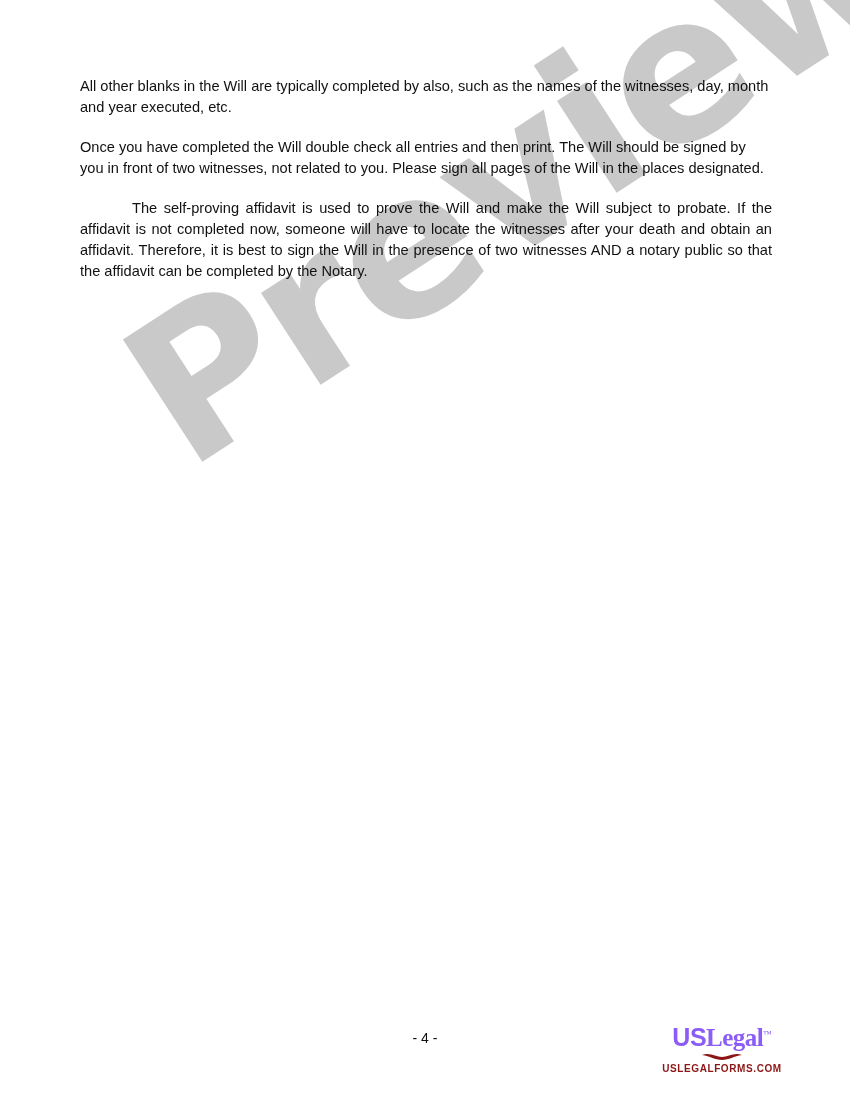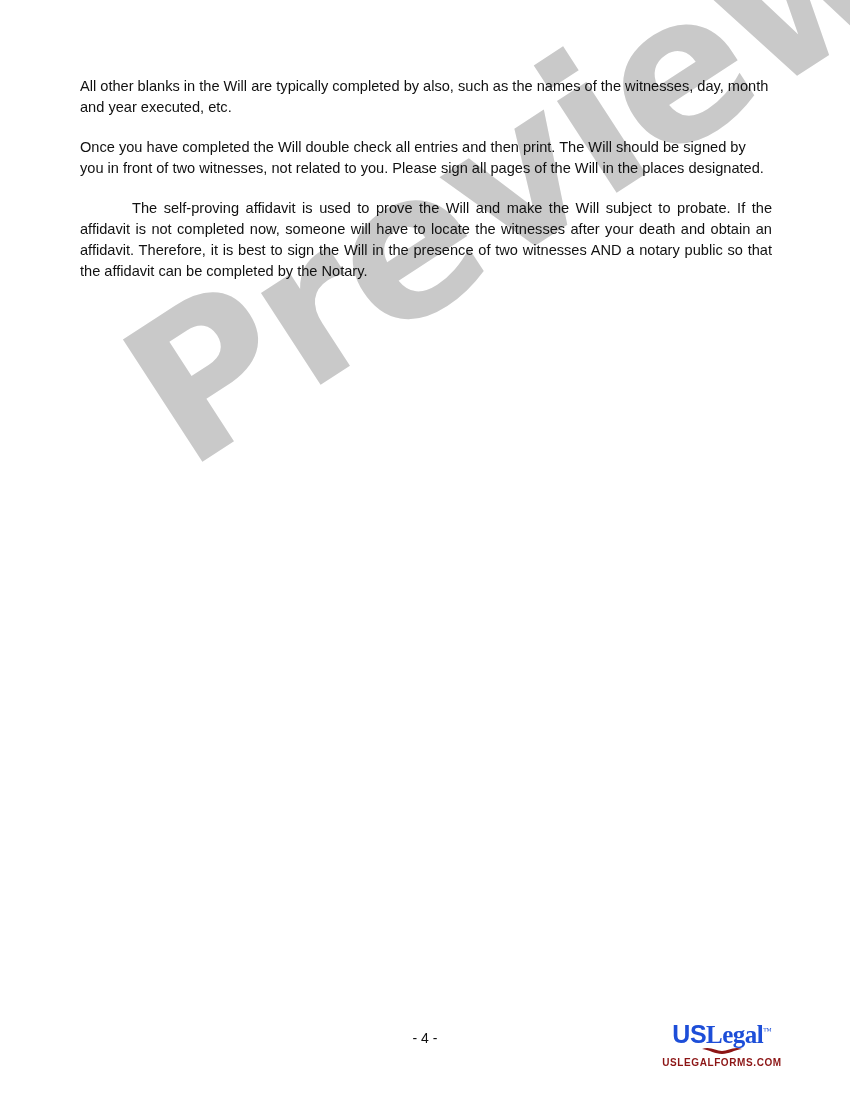--- a/index.html
+++ b/index.html
@@ -89,23 +89,23 @@
     right: 63px;
     top: 1018px;
     width: 130px;
     text-align: center;
     z-index: 4;
   }
   .logo-main {
     font-family: "Liberation Serif", serif;
     font-size: 25px;
     font-weight: bold;
-    color: #1d4ed8;
+    color: #8b5cf6;
     letter-spacing: -0.5px;
-    line-height: 26px;
+    line-height: 32px;
     white-space: nowrap;
   }
   .logo-main .us {
     font-family: "Liberation Sans", sans-serif;
     font-weight: bold;
     font-size: 25px;
   }
   .logo-main .legal {
     font-family: "Liberation Serif", serif;
     font-style: normal;

